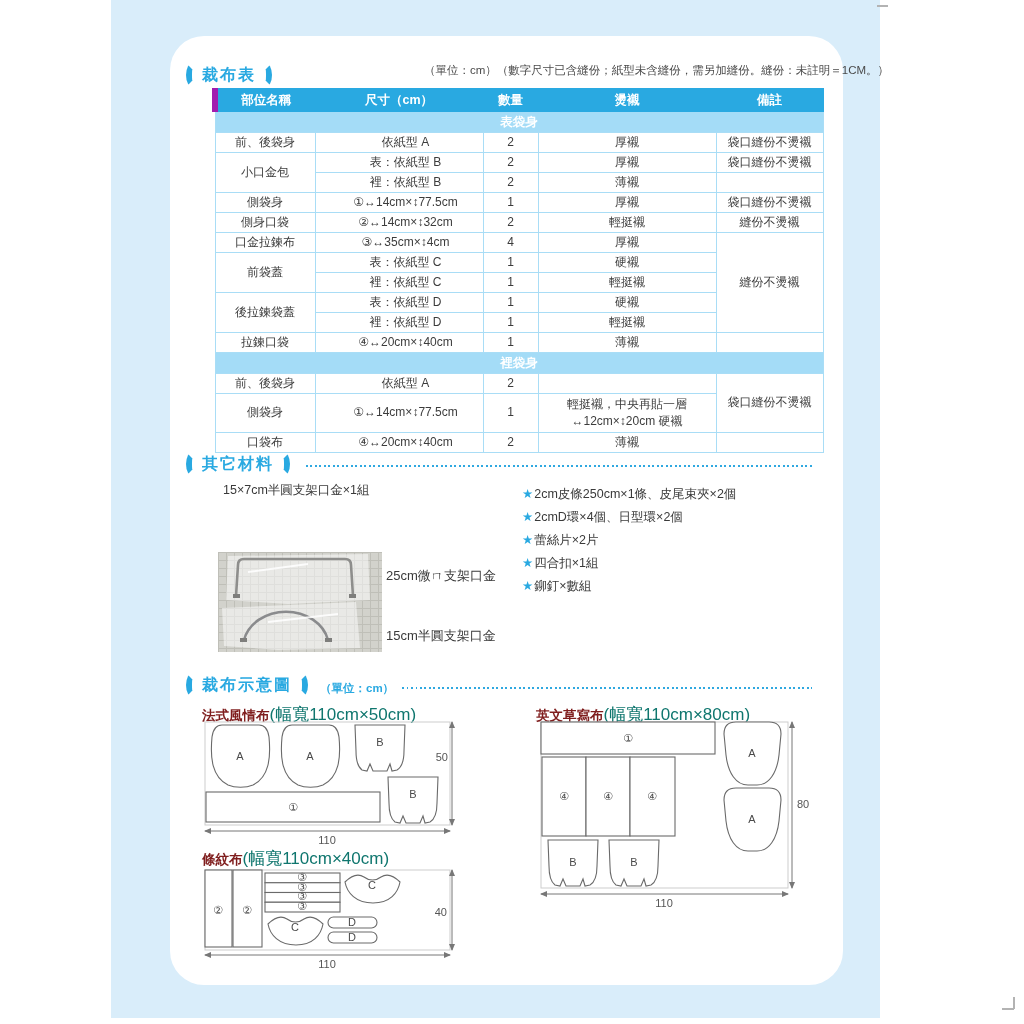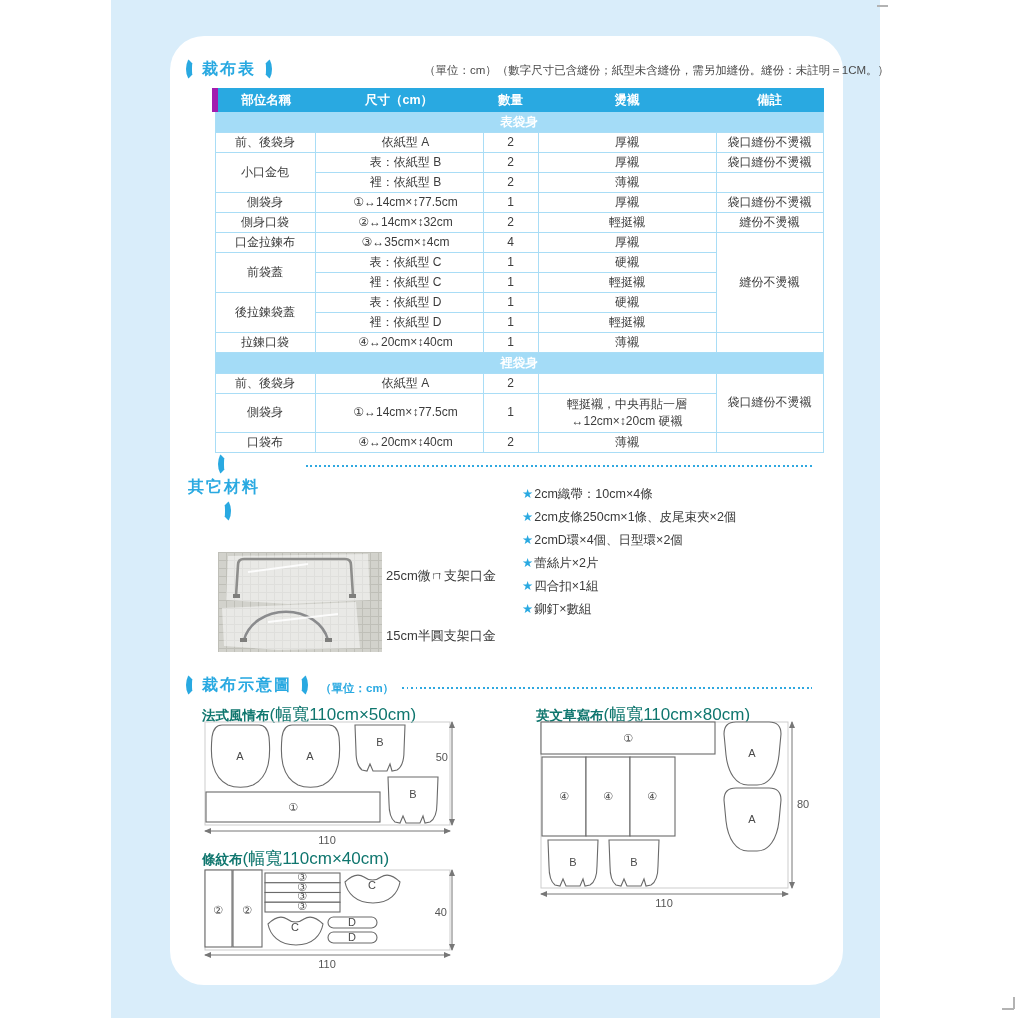--- a/index.html
+++ b/index.html
@@ -38,41 +38,41 @@
   .mat-list .row{display:block;}
   .mat-list .star{color:#29a9e1;margin-right:1px;}
   .mat-list .indent{padding-left:14px;}
   .photo{width:164px;height:100px;background-color:#d2d2cc;
      background-image:linear-gradient(#bfbfb8 1px,transparent 1px),linear-gradient(90deg,#bfbfb8 1px,transparent 1px);
      background-size:8px 8px;}
   .photo-label{font-size:13px;color:#3a3a3a;white-space:nowrap;}
 
   
   .fab-title{white-space:nowrap;}
-  .fab-title .fname{font-size:13.5px;font-weight:bold;color:#0f766e;}
+  .fab-title .fname{font-size:13.5px;font-weight:bold;color:#7f1d1d;}
   .fab-title .fspec{font-size:17px;color:#0f766e;text-align:right;}
   svg text{font-family:"Liberation Sans","DejaVu Sans",sans-serif;}
   .piece{fill:#ffffff;stroke:#6a6a6a;stroke-width:1.1;}
   .frame{fill:none;stroke:#cdcdcd;stroke-width:1;}
   .dim{stroke:#777;stroke-width:1;}
   .plbl{fill:#4a4a4a;font-size:11px;}
   .dlbl{fill:#555;font-size:11px;}
   .crop{position:absolute;background:#b3b3b3;}
 </style>
 </head>
 <body>
 
 <div class="page">
   <div class="bg-panel"></div>
   <div class="card"></div>
   <div class="crop" style="left:877px;top:5px;width:11px;height:2px;"></div>
   <div class="crop" style="left:1002px;top:1008px;width:12px;height:2px;"></div>
   <div class="crop" style="left:1013px;top:997px;width:2px;height:12px;"></div>
 
-  <div class="abs sec-title" style="left:186px;top:57px;">
+  <div class="abs sec-title" style="left:186px;top:63px;">
     <span class="bk l"></span>
     <span class="txt">裁布表</span>
     <span class="bk r"></span>
   </div>
   <div class="abs tbl-note" style="left:424px;top:63px;">（單位：cm）（數字尺寸已含縫份；紙型未含縫份，需另加縫份。縫份：未註明＝1CM。）</div>
 
   <table class="cut abs" style="left:212px;top:88px;">
     <colgroup>
         <col style="width:100px">
         <col style="width:168px">
@@ -183,32 +183,32 @@
     <tr>
       <td>口袋布</td>
       <td class="lft">④↔20cm×↕40cm</td>
       <td>2</td>
       <td>薄襯</td>
       <td></td>
     </tr>
   </tbody>
     </table>
 
-  <div class="abs sec-title" style="left:186px;top:452px;flex-direction:column;">
+  <div class="abs sec-title" style="left:186px;top:452px;">
     <span class="bk l"></span>
     <span class="txt">其它材料</span>
     <span class="bk r"></span>
   </div>
   <div class="abs dotline" style="left:306px;top:465px;width:506px;"></div>
 
   <div class="abs mat-list" style="left:208px;top:479px;">
+    <span class="row indent"><span class="star"></span><span>15×7cm半圓支架口金×1組</span></span>
   </div>
 
   <div class="abs mat-list" style="left:522px;top:483px;">
-    <span class="row"><span class="star">★</span><span>2cm織帶：10cm×4條</span></span>
     <span class="row"><span class="star">★</span><span>2cm皮條250cm×1條、皮尾束夾×2個</span></span>
     <span class="row"><span class="star">★</span><span>2cmD環×4個、日型環×2個</span></span>
     <span class="row"><span class="star">★</span><span>蕾絲片×2片</span></span>
     <span class="row"><span class="star">★</span><span>四合扣×1組</span></span>
     <span class="row"><span class="star">★</span><span>鉚釘×數組</span></span>
   </div>
 
   <div class="abs photo" style="left:218px;top:552px;">
     <svg width="164" height="100" viewBox="0 0 164 100">
       <path d="M 10,4 L 150,2 L 152,48 L 70,52 L 8,48 Z" fill="rgba(255,255,255,0.5)"></path>

